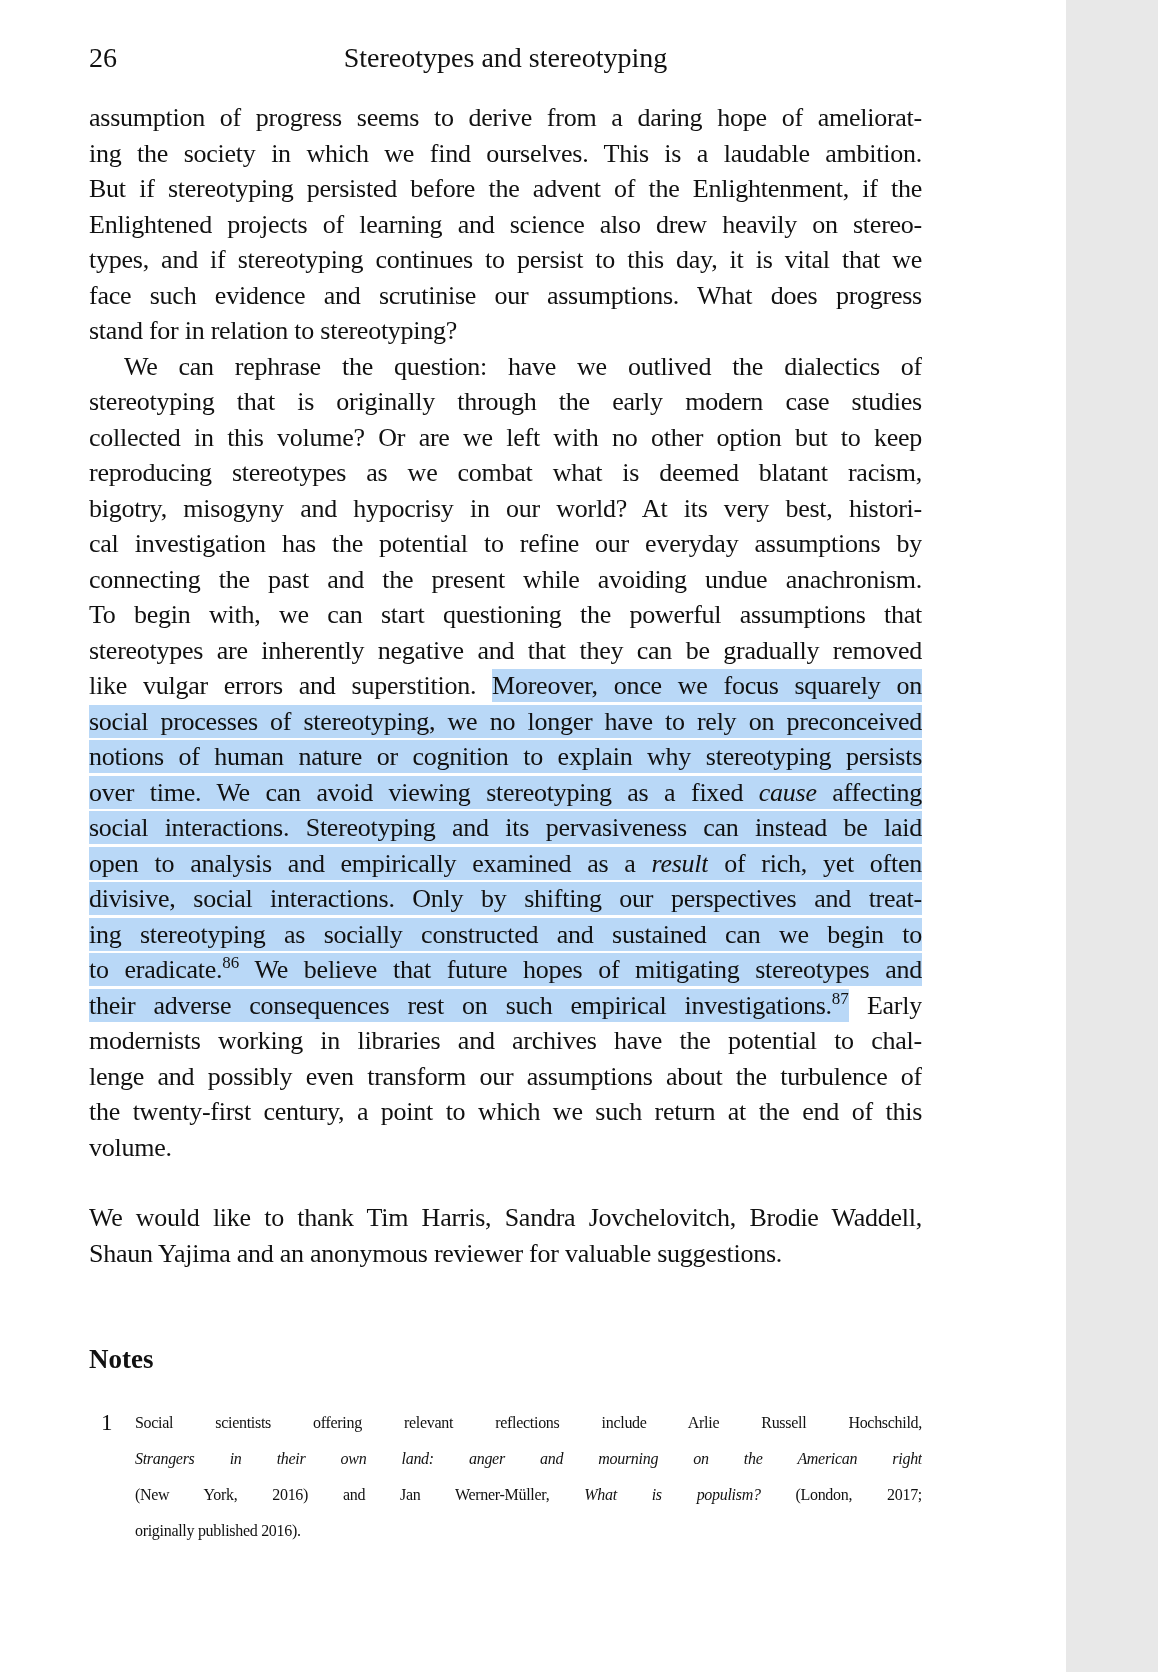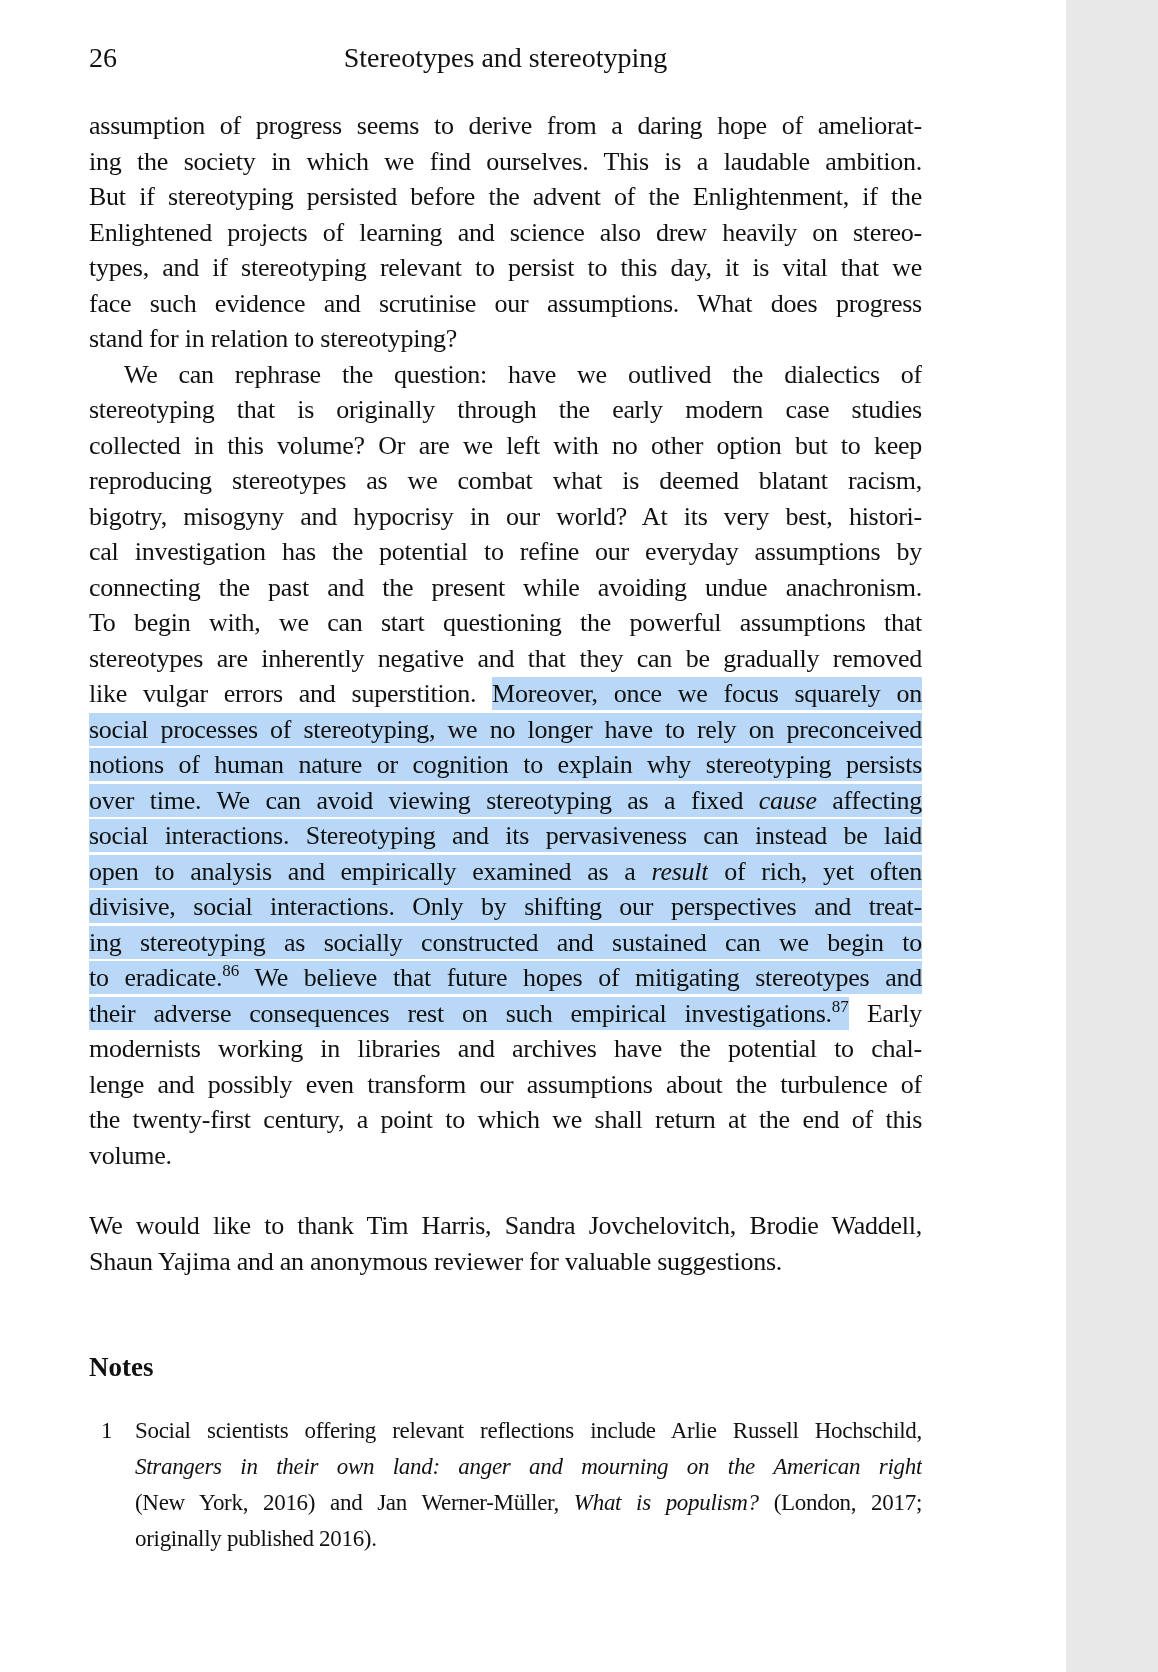--- a/index.html
+++ b/index.html
@@ -21,21 +21,21 @@
   .header {
     position: relative;
     margin: 40px 144px 0 89px;
     height: 36px;
     font-size: 28px;
     line-height: 36px;
   }
   .page-number { position: absolute; left: 0; top: 0; }
   .running-title { text-align: center; }
 
-  .body-block { margin: 32px 144px 0 89px; }
+  .body-block { margin: 24px 144px 0 89px; }
   .line {
     font-size: 26px;
     line-height: 35.5px;
     height: 35.5px;
     letter-spacing: -0.25px;
     text-align: justify;
     text-align-last: justify;
     overflow: hidden;
   }
   .line.last { text-align-last: left; }
@@ -61,21 +61,21 @@
   .note-number {
     flex: none;
     width: 24px;
     margin-left: 12px;
     margin-right: 10px;
     font-size: 23px;
     line-height: 36px;
   }
   .note-lines { flex: 1; min-width: 0; }
   .line.nline {
-    font-size: 23px;
+    font-size: 16px;
     line-height: 36px;
     height: 36px;
     letter-spacing: -0.3px;
   }
 </style>
 </head>
 <body>
 
 <div class="page">
 
@@ -83,21 +83,21 @@
     <div class="page-number">26</div>
     <div class="running-title">Stereotypes and stereotyping</div>
   </div>
 
   <div class="body-block">
     <div>
         <div class="line"><span>assumption of progress seems to derive from a daring hope of ameliorat-</span></div>
         <div class="line"><span>ing the society in which we find ourselves. This is a laudable ambition.</span></div>
         <div class="line"><span>But if stereotyping persisted before the advent of the Enlightenment, if the</span></div>
         <div class="line"><span>Enlightened projects of learning and science also drew heavily on stereo-</span></div>
-        <div class="line"><span>types, and if stereotyping relevant to persist to this day, it is vital that we</span></div>
+        <div class="line"><span>types, and if stereotyping continues to persist to this day, it is vital that we</span></div>
         <div class="line"><span>face such evidence and scrutinise our assumptions. What does progress</span></div>
         <div class="line last"><span>stand for in relation to stereotyping?</span></div>
       </div>
     <div>
         <div class="line indent"><span>We can rephrase the question: have we outlived the dialectics of</span></div>
         <div class="line"><span>stereotyping that is originally through the early modern case studies</span></div>
         <div class="line"><span>collected in this volume? Or are we left with no other option but to keep</span></div>
         <div class="line"><span>reproducing stereotypes as we combat what is deemed blatant racism,</span></div>
         <div class="line"><span>bigotry, misogyny and hypocrisy in our world? At its very best, histori-</span></div>
         <div class="line"><span>cal investigation has the potential to refine our everyday assumptions by</span></div>
@@ -109,21 +109,21 @@
         <div class="line"><span class="hl">notions of human nature or cognition to explain why stereotyping persists</span></div>
         <div class="line"><span class="hl">over time. We can avoid viewing stereotyping as a fixed </span><span class="hl it">cause</span><span class="hl"> affecting</span></div>
         <div class="line"><span class="hl">social interactions. Stereotyping and its pervasiveness can instead be laid</span></div>
         <div class="line"><span class="hl">open to analysis and empirically examined as a </span><span class="hl it">result</span><span class="hl"> of rich, yet often</span></div>
         <div class="line"><span class="hl">divisive, social interactions. Only by shifting our perspectives and treat-</span></div>
         <div class="line"><span class="hl">ing stereotyping as socially constructed and sustained can we begin to</span></div>
         <div class="line"><span class="hl">to eradicate.</span><span class="hl"><span class="sup">86</span></span><span class="hl"> We believe that future hopes of mitigating stereotypes and</span></div>
         <div class="line"><span class="hl">their adverse consequences rest on such empirical investigations.</span><span class="hl"><span class="sup">87</span></span><span> Early</span></div>
         <div class="line"><span>modernists working in libraries and archives have the potential to chal-</span></div>
         <div class="line"><span>lenge and possibly even transform our assumptions about the turbulence of</span></div>
-        <div class="line"><span>the twenty-first century, a point to which we shall return at the end of this</span></div>
+        <div class="line"><span>the twenty-first century, a point to which we such return at the end of this</span></div>
         <div class="line last"><span>volume.</span></div>
       </div>
   </div>
 
   <div class="ack-block">
       <div class="line"><span>We would like to thank Tim Harris, Sandra Jovchelovitch, Brodie Waddell,</span></div>
       <div class="line last"><span>Shaun Yajima and an anonymous reviewer for valuable suggestions.</span></div>
     </div>
 
   <div class="notes-heading">Notes</div>

